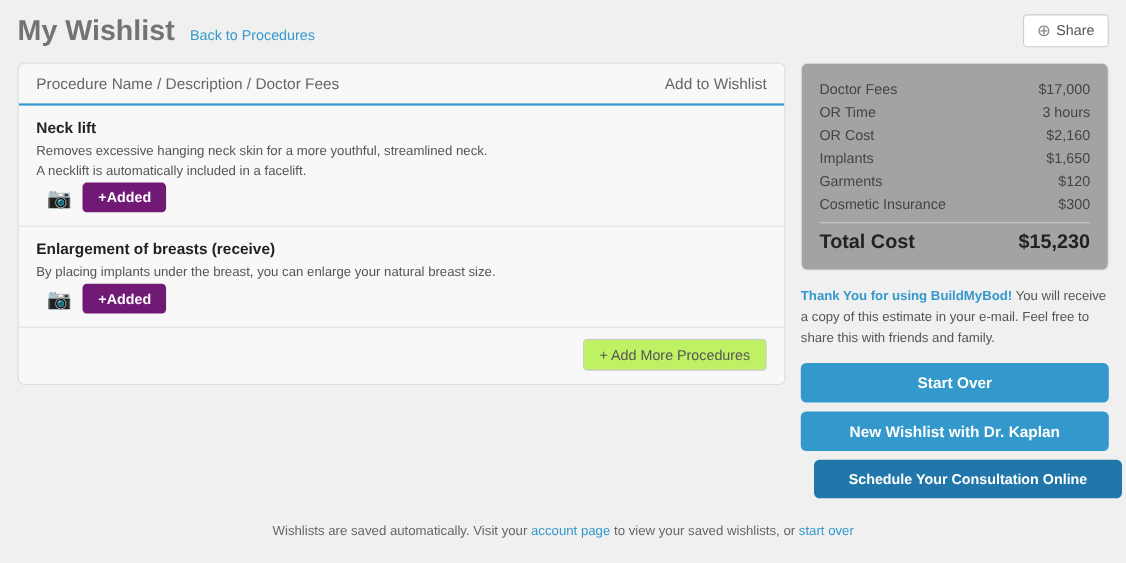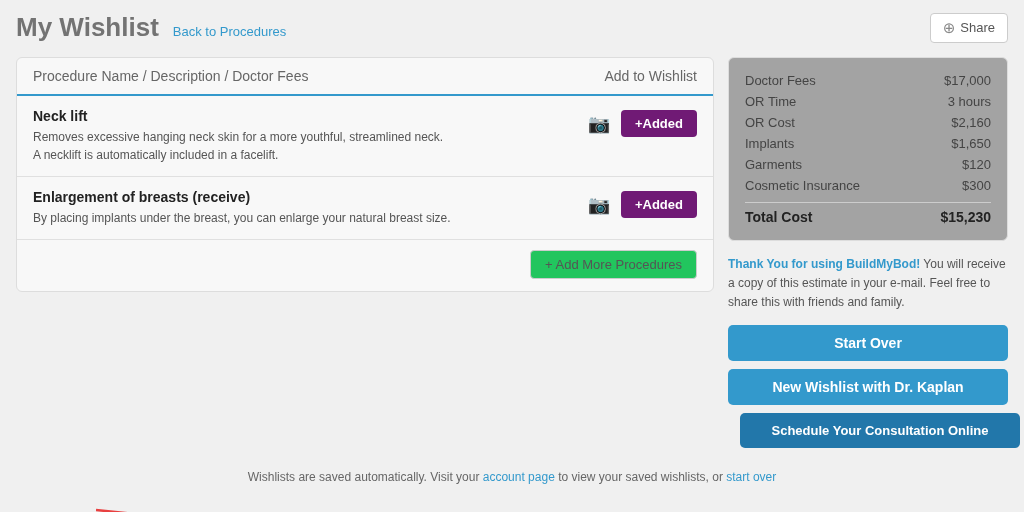--- a/index.html
+++ b/index.html
@@ -77,20 +77,21 @@
       color: #666;
     }
     .procedure-row {
       padding: 12px 16px;
       border-bottom: 1px solid #e0e0e0;
     }
     .procedure-row-inner {
       display: flex;
       align-items: flex-start;
       justify-content: space-between;
+      flex-direction: column;
     }
     .procedure-info {
       flex: 1;
     }
     .procedure-name {
       font-weight: bold;
       font-size: 14px;
       margin-bottom: 4px;
       color: #222;
     }
@@ -121,21 +122,21 @@
       font-weight: bold;
       cursor: pointer;
     }
     .add-more-row {
       display: flex;
       justify-content: flex-end;
       padding: 10px 16px 12px;
     }
     .add-more-button {
       border: 1px solid #ccc;
-      background: #22c55e;
+      background: #bef264;
       border-radius: 4px;
       padding: 6px 14px;
       font-size: 13px;
       color: #555;
       cursor: pointer;
     }
     
     .footer-note {
       margin-top: 14px;
       font-size: 12px;
@@ -176,21 +177,21 @@
       justify-content: space-between;
       padding: 3px 0;
       font-size: 13px;
       color: #444;
     }
     .cost-row.total {
       font-weight: bold;
       border-top: 1px solid #ccc;
       margin-top: 6px;
       padding-top: 6px;
-      font-size: 14px;
+      font-size: 18px;
       color: #222;
       text-align: center;
     }
     .thank-you-box {
       font-size: 12px;
       color: #555;
       margin-bottom: 12px;
       line-height: 1.6;
     }
     .thank-you-box .highlight {

